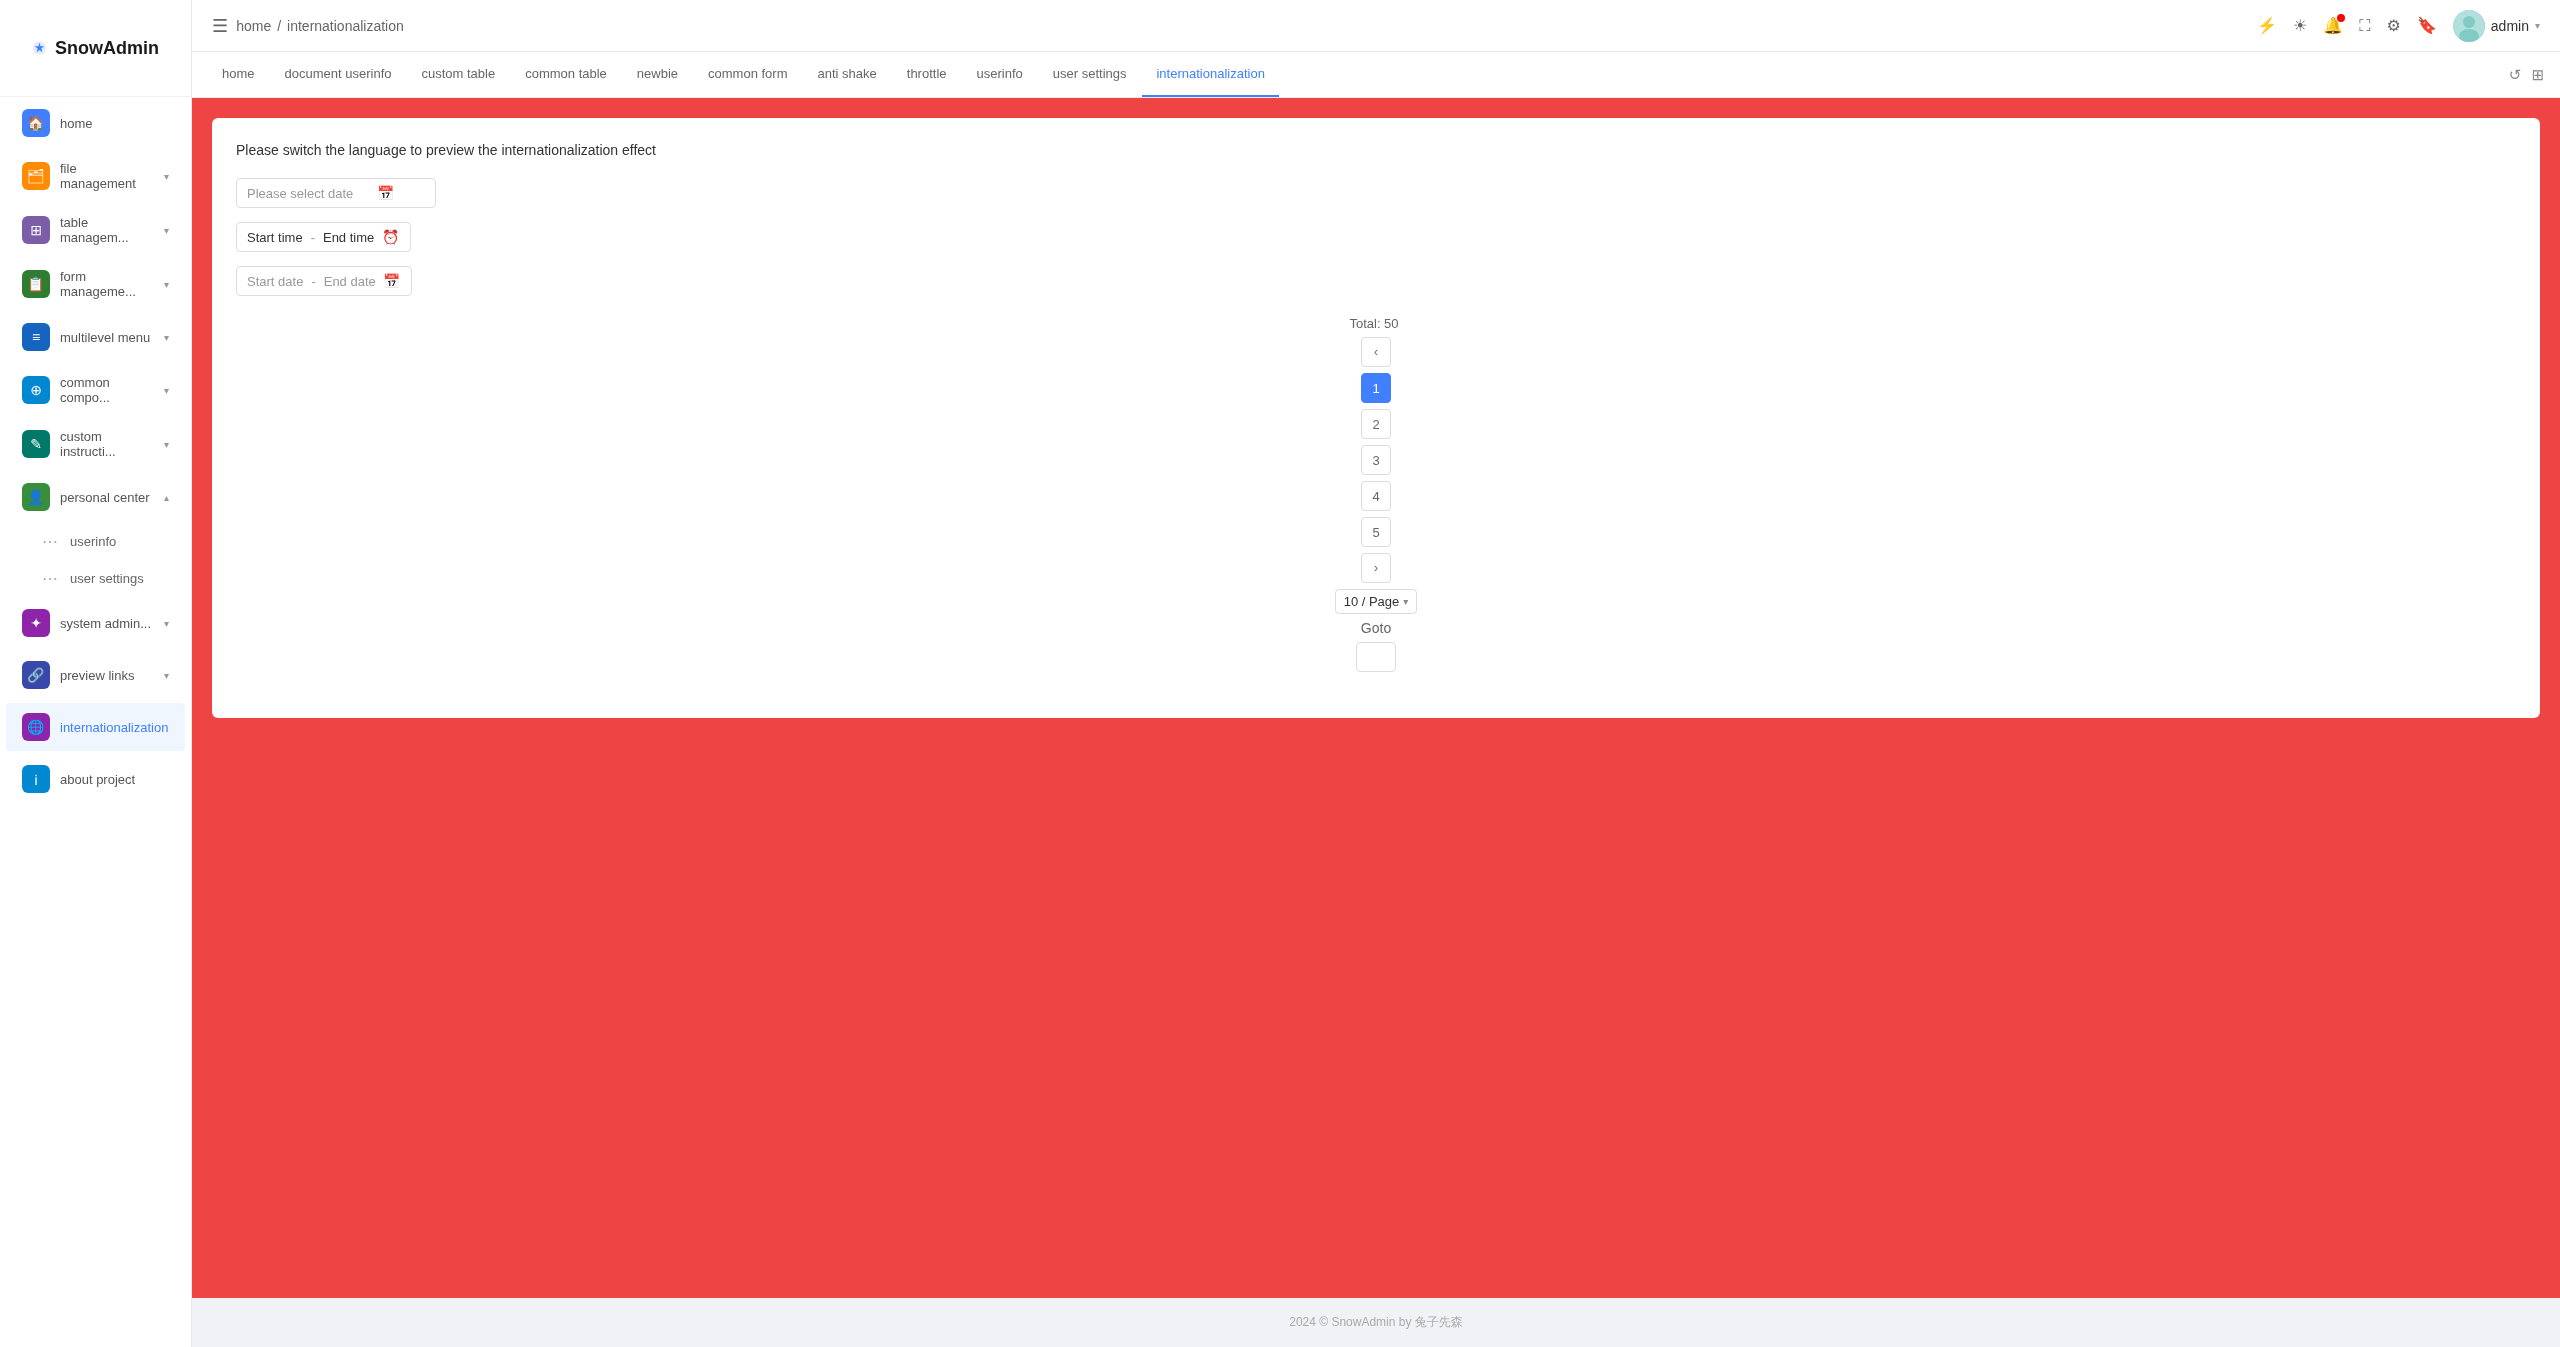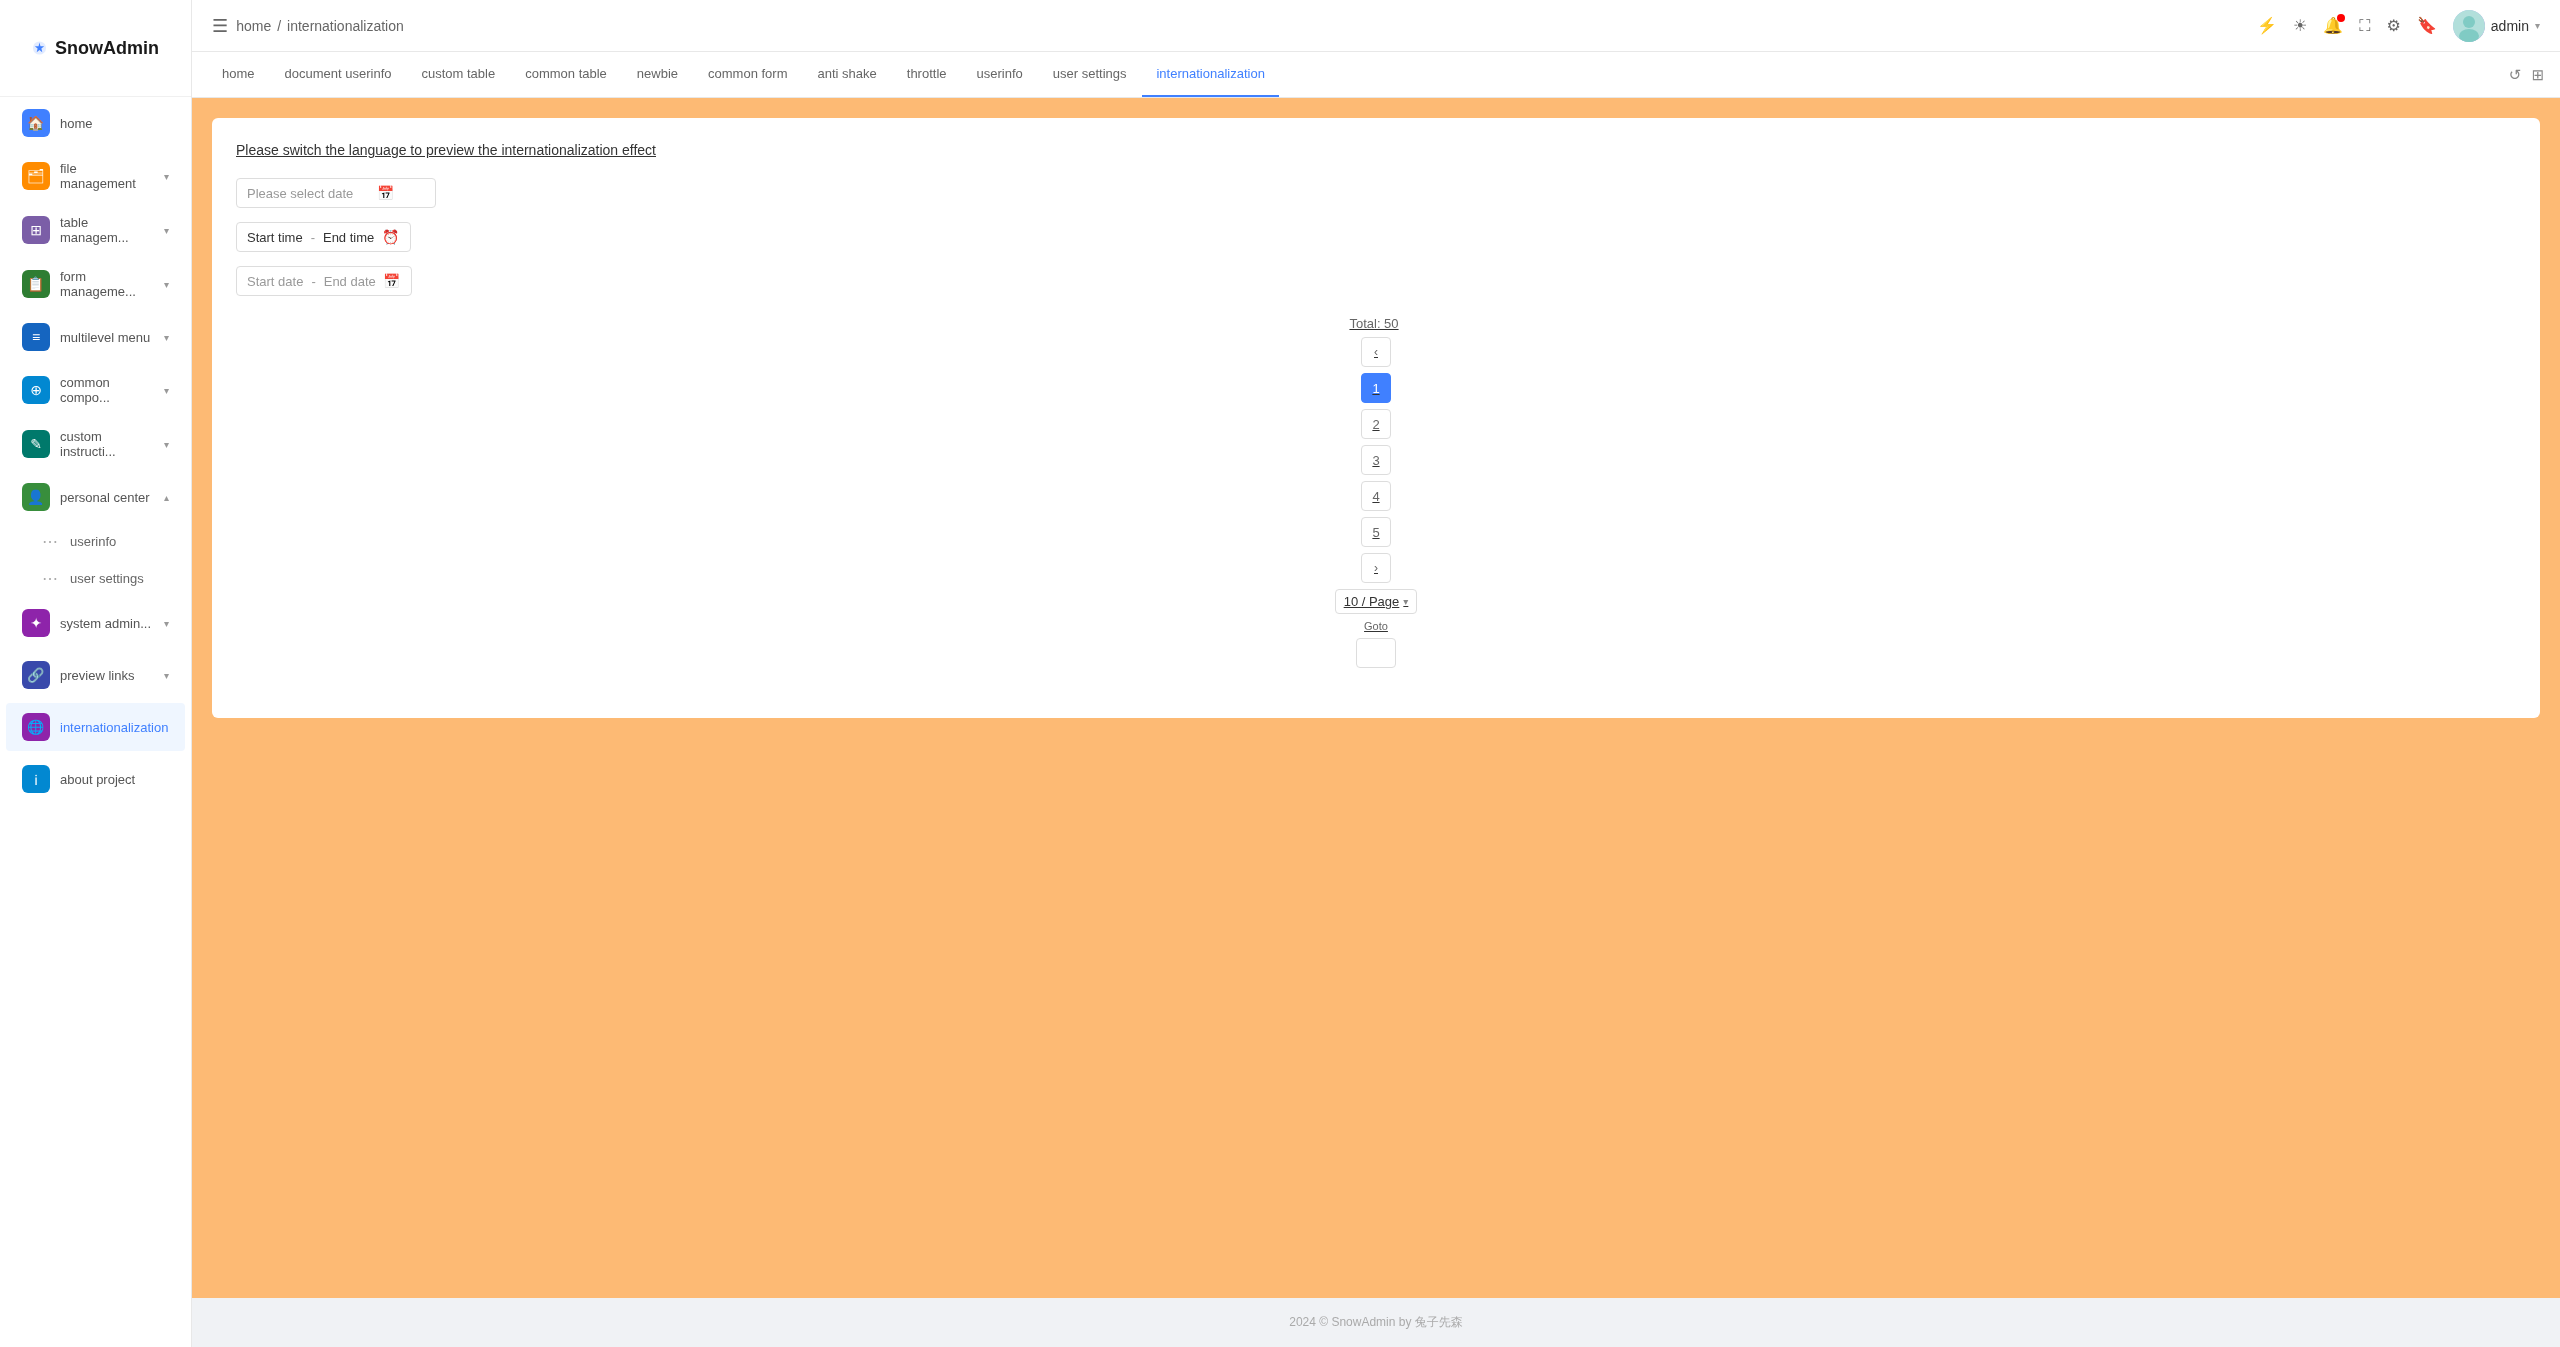--- a/index.html
+++ b/index.html
@@ -46,21 +46,21 @@
     .avatar { width: 32px; height: 32px; border-radius: 50%; background: linear-gradient(135deg, #a8d8ea, #aa96da); display: flex; align-items: center; justify-content: center; font-size: 12px; overflow: hidden; }
 
     
     .tab-nav { background: #fff; border-bottom: 1px solid #e8e8e8; display: flex; align-items: center; padding: 0 16px; flex-shrink: 0; overflow-x: auto; }
     .tab-item { padding: 14px 14px; font-size: 13px; color: #666; cursor: pointer; white-space: nowrap; border-bottom: 2px solid transparent; margin-right: 2px; }
     .tab-item.active { color: #4080ff; border-bottom: 2px solid #4080ff; font-weight: 500; }
     .tab-nav-right { margin-left: auto; display: flex; gap: 10px; align-items: center; }
     .tab-nav-icon { cursor: pointer; color: #888; font-size: 15px; }
 
     
-    .content { flex: 1; overflow-y: auto; padding: 20px; background: #fdba74; text-decoration: underline; }
+    .content { flex: 1; overflow-y: auto; padding: 20px; background: #ef4444; }
     .content-inner { background: #fff; border-radius: 6px; padding: 24px; min-height: 600px; }
     .preview-text { font-size: 14px; color: #333; margin-bottom: 20px; }
 
     
     .input-row { margin-bottom: 14px; }
     .date-picker-box { display: inline-flex; align-items: center; border: 1px solid #ddd; border-radius: 4px; padding: 6px 10px; background: #fff; gap: 24px; min-width: 200px; color: #999; font-size: 13px; cursor: pointer; }
     .date-picker-box .cal-icon { color: #aaa; font-size: 14px; }
     .time-range-box { display: inline-flex; align-items: center; border: 1px solid #ddd; border-radius: 4px; padding: 6px 10px; background: #fff; gap: 8px; color: #333; font-size: 13px; cursor: pointer; }
     .time-range-box .separator { color: #999; }
     .time-range-box .time-icon { color: #aaa; font-size: 14px; }
@@ -69,21 +69,21 @@
     .date-range-box .cal-icon { color: #aaa; font-size: 14px; }
 
     
     .pagination { display: flex; align-items: center; gap: 6px; margin-top: 20px; flex-direction: column; }
     .page-info { font-size: 13px; color: #666; margin-right: 4px; }
     .page-btn { width: 30px; height: 30px; display: flex; align-items: center; justify-content: center; border: 1px solid #ddd; border-radius: 4px; cursor: pointer; font-size: 13px; color: #666; background: #fff; }
     .page-btn.active { background: #4080ff; color: #fff; border-color: #4080ff; }
     .page-arrow { width: 30px; height: 30px; display: flex; align-items: center; justify-content: center; border: 1px solid #ddd; border-radius: 4px; cursor: pointer; color: #666; background: #fff; font-size: 12px; }
     .page-select { display: inline-flex; align-items: center; border: 1px solid #ddd; border-radius: 4px; padding: 4px 8px; background: #fff; font-size: 13px; cursor: pointer; gap: 4px; color: #333; margin: 0 4px; }
     .page-select .chevron-down { font-size: 10px; color: #888; }
-    .goto-label { font-size: 11px; color: #666; }
+    .goto-label { font-size: 14px; color: #666; }
     .goto-input { width: 40px; height: 30px; border: 1px solid #ddd; border-radius: 4px; text-align: center; font-size: 13px; }
 
     
     .footer { text-align: center; padding: 16px; font-size: 12px; color: #aaa; background: #f0f2f5; }
   </style>
 </head>
 <body>
 
 <div class="sidebar">
   <div class="sidebar-logo">

